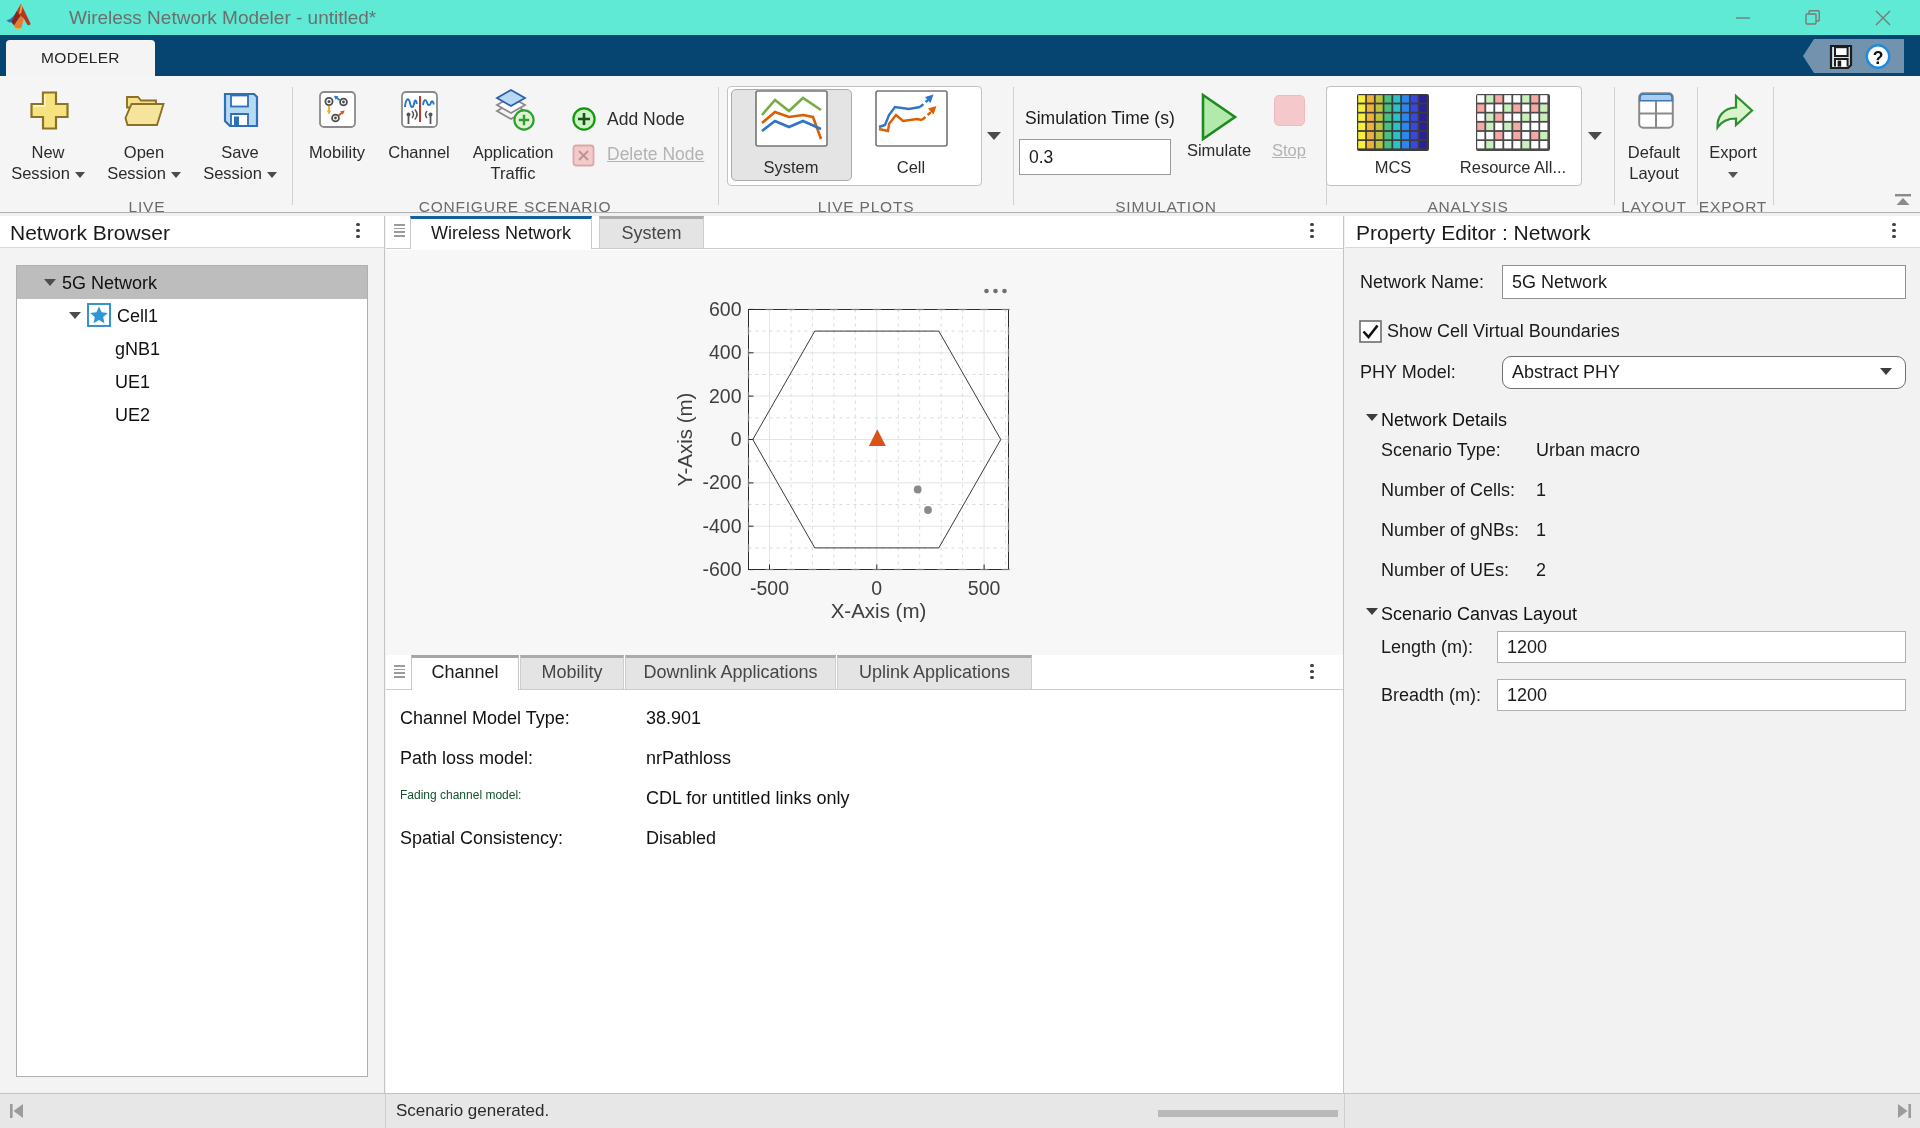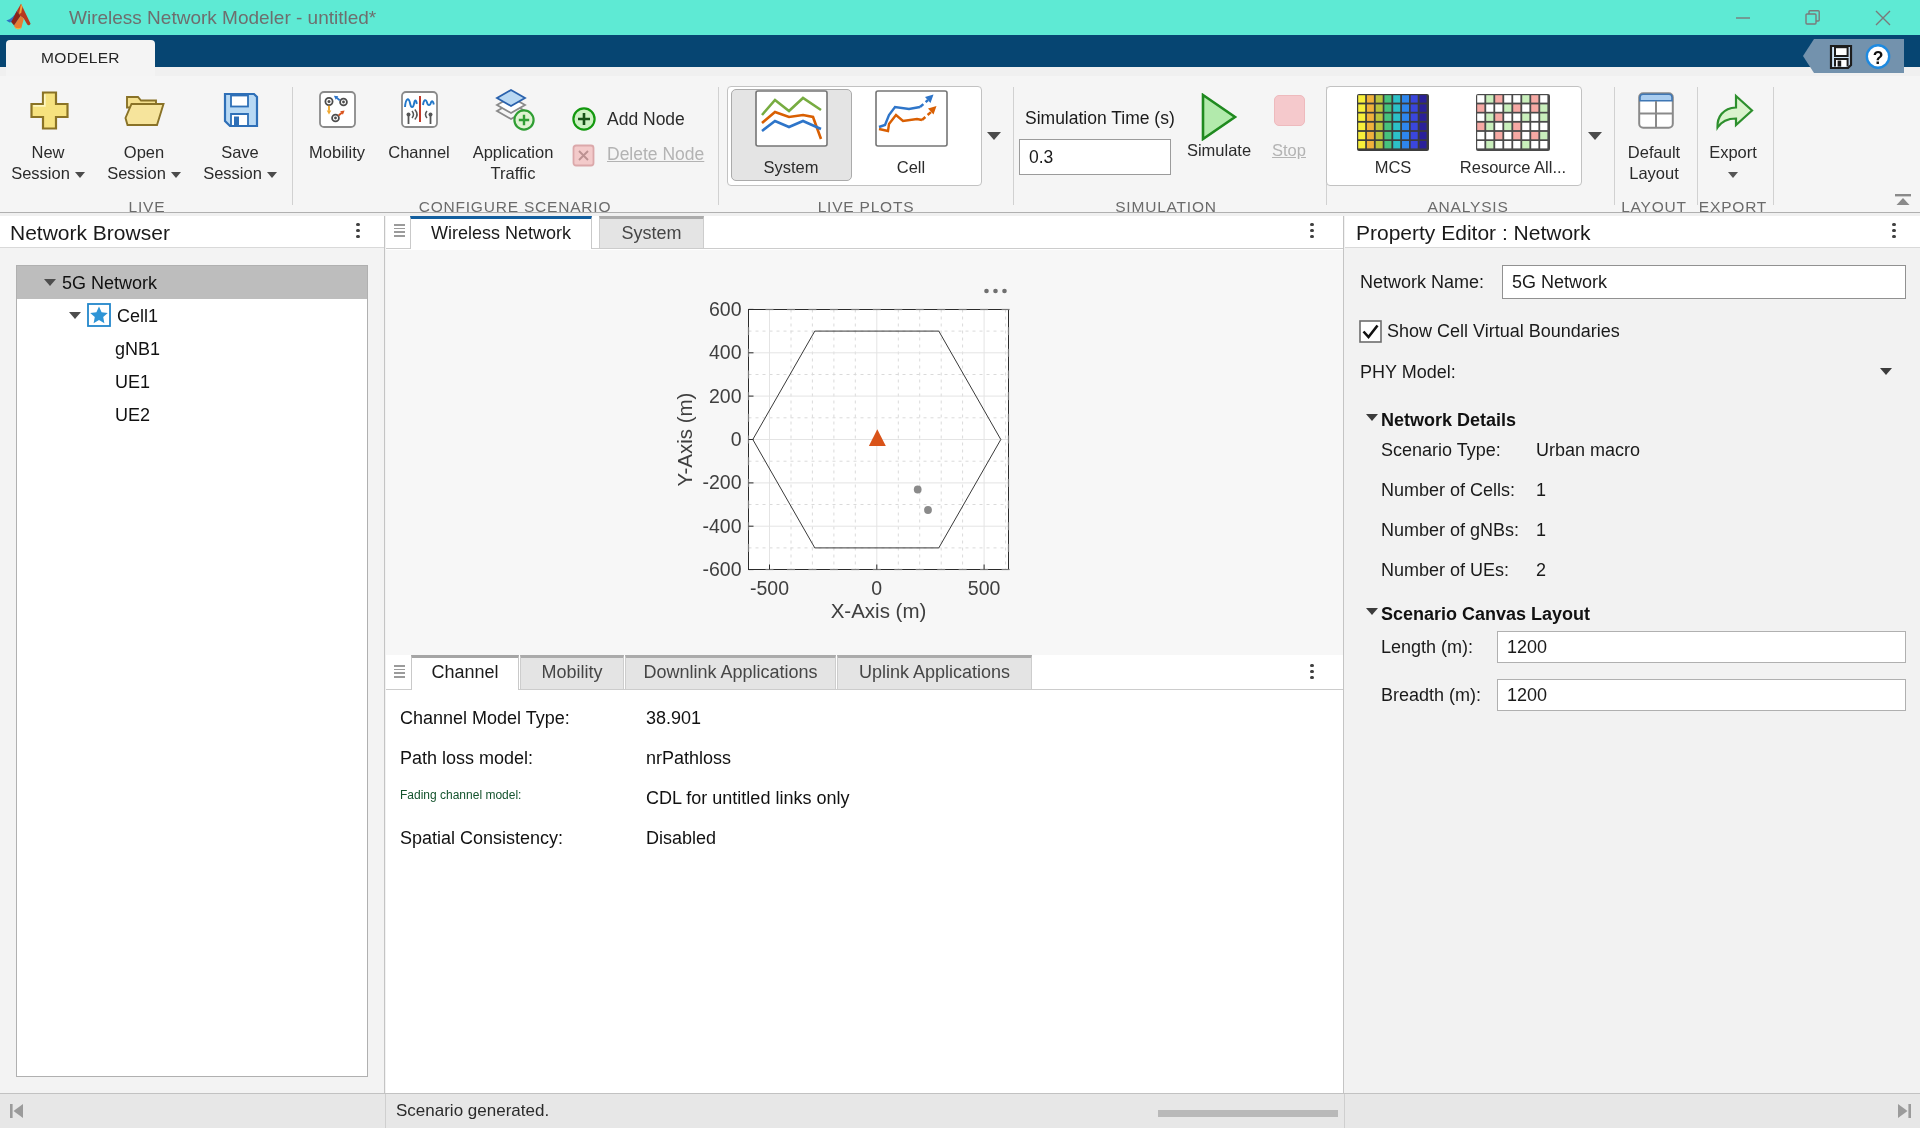--- a/index.html
+++ b/index.html
@@ -3,21 +3,21 @@
 <meta charset="utf-8">
 <style>
   * { margin:0; padding:0; box-sizing:border-box; }
   html,body { width:1920px; height:1128px; overflow:hidden; }
   body { font-family:"Liberation Sans", sans-serif; position:relative; background:#f0f0f0; }
   .abs { position:absolute; }
   
   #titlebar { left:0; top:0; width:1920px; height:35px; background:#5eead4; }
   #title-text { left:69px; top:7px; font-size:19px; color:#6e6e6e; }
   
-  #bluebar { left:0; top:35px; width:1920px; height:32px; background:#064572; }
+  #bluebar { left:0; top:35px; width:1920px; height:41px; background:#064572; }
   #modeler-tab { left:6px; top:5px; width:149px; height:36px; background:#f4f4f4; border-radius:4px 4px 0 0; color:#262626; font-size:15.5px; letter-spacing:0.3px; text-align:center; line-height:35px; }
   
   #toolstrip { left:0; top:76px; width:1920px; height:137px; background:#f5f5f5; border-bottom:1px solid #b0b0b0; }
   .sect-label { position:absolute; top:122px; font-size:15.5px; letter-spacing:0.8px; color:#6b6b6b; text-align:center; white-space:nowrap; }
   .vsep { position:absolute; top:11px; height:118px; width:1px; background:#d1d1d1; }
   .tool-lbl { position:absolute; font-size:16.5px; line-height:21px; color:#2b2b2b; text-align:center; white-space:nowrap; }
   .tool-lbl-gray { color:#b3b3b3;text-decoration:underline; }
   .dd-arrow { display:inline-block; width:0; height:0; border-left:5px solid transparent; border-right:5px solid transparent; border-top:6px solid #4b4b4b; vertical-align:middle; margin-left:5px; }
   
   #mainarea { left:0; top:216px; width:1920px; height:877px; background:#f2f2f2; }
@@ -30,21 +30,21 @@
   .tab { position:absolute; top:0; height:100%; font-size:18px; text-align:center; }
   .tab.active-blue, .tab.active-gray { height:calc(100% + 1px); z-index:2; }
   .tab.active-blue { background:#ffffff; border-top:3px solid #125e9e; border-left:1px solid #c9c9c9; border-right:1px solid #c9c9c9; color:#1a1a1a; }
   .tab.active-gray { background:#ffffff; border-top:3px solid #a5a5a5; border-left:1px solid #c9c9c9; border-right:1px solid #c9c9c9; color:#1a1a1a; }
   .tab.inactive { background:#e4e4e4; border-top:3px solid #ababab; border-left:1px solid #cdcdcd; border-right:1px solid #cdcdcd; color:#464646; }
   .handle { position:absolute; width:11px; height:15px; }
   .handle i { display:block; height:1.8px; background:#9b9b9b; margin-bottom:1.8px; }
   
   .pe-label { position:absolute; font-size:18px; color:#1a1a1a; white-space:nowrap; }
   .pe-input { position:absolute; background:#ffffff; border:1px solid #919191; font-size:18px; color:#1a1a1a; padding-left:9px; display:flex; align-items:center; }
-  .pe-sect { position:absolute; font-size:18px; font-weight:bold; color:#111; white-space:nowrap; }
+  .pe-sect { position:absolute; font-size:18px; font-weight:normal; color:#111; white-space:nowrap; }
   .tri-down { position:absolute; width:0; height:0; border-left:6px solid transparent; border-right:6px solid transparent; border-top:7px solid #3c3c3c; }
   
   #statusbar { left:0; top:1093px; width:1920px; height:35px; background:#e7e7e7; border-top:1px solid #c2c2c2; }
 </style>
 </head>
 <body>
 
 <div class="abs" id="titlebar">
   <svg class="abs" style="left:6px;top:3px" width="26" height="28" viewBox="0 0 26 28">
     <path d="M0.3,17.6 C5,16 8.6,12.6 10.8,7.9 L14.4,12.9 C10.2,17.3 6.6,19 3.6,19.5 Z" fill="#2d72c5"></path>
@@ -526,20 +526,21 @@
         <i></i>
       </div>
     <div class="pe-label" style="left:15px;top:56px">Network Name:</div>
     <div class="pe-input" style="left:157px;top:49px;width:404px;height:34px">5G Network</div>
     <svg class="abs" style="left:14px;top:104px" width="23" height="23" viewBox="0 0 23 23">
       <rect x="1" y="1" width="21" height="21" fill="#ffffff" stroke="#6d6d6d" stroke-width="1.6"></rect>
       <path d="M4.5 11.5 L9.5 17 L18.5 5.5" fill="none" stroke="#111" stroke-width="2.6"></path>
     </svg>
     <div class="pe-label" style="left:42px;top:105px">Show Cell Virtual Boundaries</div>
     <div class="pe-label" style="left:15px;top:146px">PHY Model:</div>
+    <div class="pe-input" style="left:157px;top:140px;width:404px;height:33px;border-radius:9px;border-color:#6f6f6f">Abstract PHY</div>
     <div class="tri-down" style="left:535px;top:152px"></div>
     <div class="tri-down" style="left:21px;top:198px"></div>
     <div class="pe-sect" style="left:36px;top:194px">Network Details</div>
     <div class="pe-label" style="left:36px;top:224px">Scenario Type:</div>
     <div class="pe-label" style="left:191px;top:224px">Urban macro</div>
     <div class="pe-label" style="left:36px;top:264px">Number of Cells:</div>
     <div class="pe-label" style="left:191px;top:264px">1</div>
     <div class="pe-label" style="left:36px;top:304px">Number of gNBs:</div>
     <div class="pe-label" style="left:191px;top:304px">1</div>
     <div class="pe-label" style="left:36px;top:344px">Number of UEs:</div>

